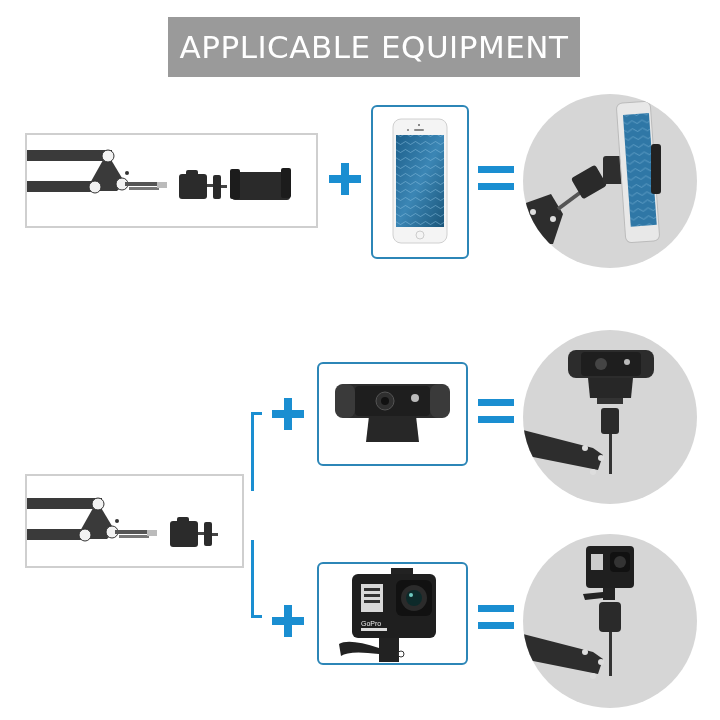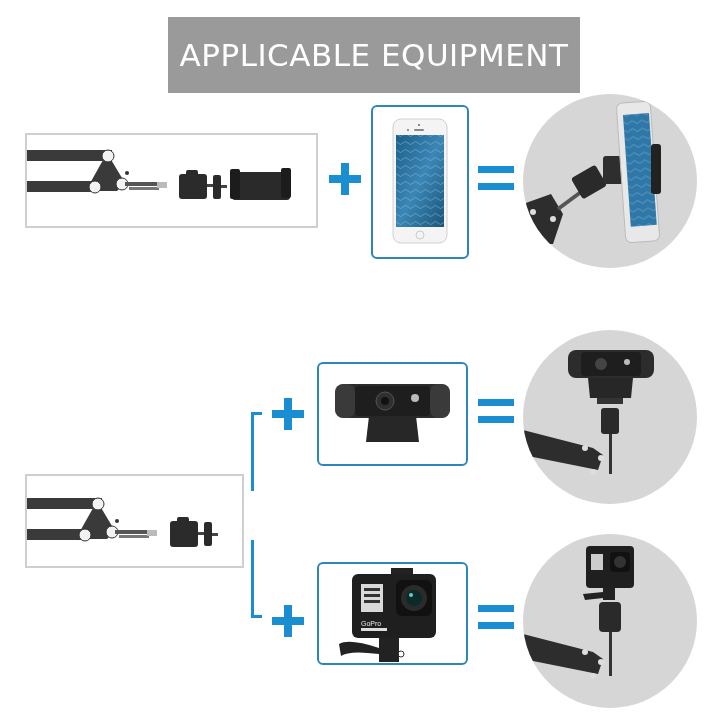--- a/index.html
+++ b/index.html
@@ -1,18 +1,18 @@
 <!DOCTYPE html>
 <html><head>
 <meta charset="utf-8">
 <style>
   html,body{margin:0;padding:0;background:#ffffff;}
   body{width:720px;height:720px;position:relative;overflow:hidden;font-family:"DejaVu Sans","Liberation Sans",sans-serif;}
   .abs{position:absolute;}
-  .title-bar{left:168px;top:17px;width:412px;height:76px;background:#9a9a9a;color:#ffffff;font-size:31px;letter-spacing:0.5px;display:flex;align-items:center;justify-content:center;font-weight:normal;}
+  .title-bar{left:168px;top:17px;width:412px;height:60px;background:#9a9a9a;color:#ffffff;font-size:31px;letter-spacing:0.5px;display:flex;align-items:center;justify-content:center;font-weight:normal;}
   .kit-box{border:2px solid #cfcfcf;background:#fff;box-sizing:border-box;}
   .device-box{border:2px solid #2c86b7;border-radius:6px;background:#fff;box-sizing:border-box;}
   .plus{width:32px;height:32px;}
   .plus::before,.plus::after{content:"";position:absolute;background:#1a8ed1;}
   .plus::before{left:0;top:12px;width:32px;height:8px;}
   .plus::after{left:12px;top:0;width:8px;height:32px;}
   .equals{width:36px;height:26px;}
   .equals::before,.equals::after{content:"";position:absolute;left:0;width:36px;height:7px;background:#1a8ed1;}
   .equals::before{top:0;}
   .equals::after{top:17px;}

